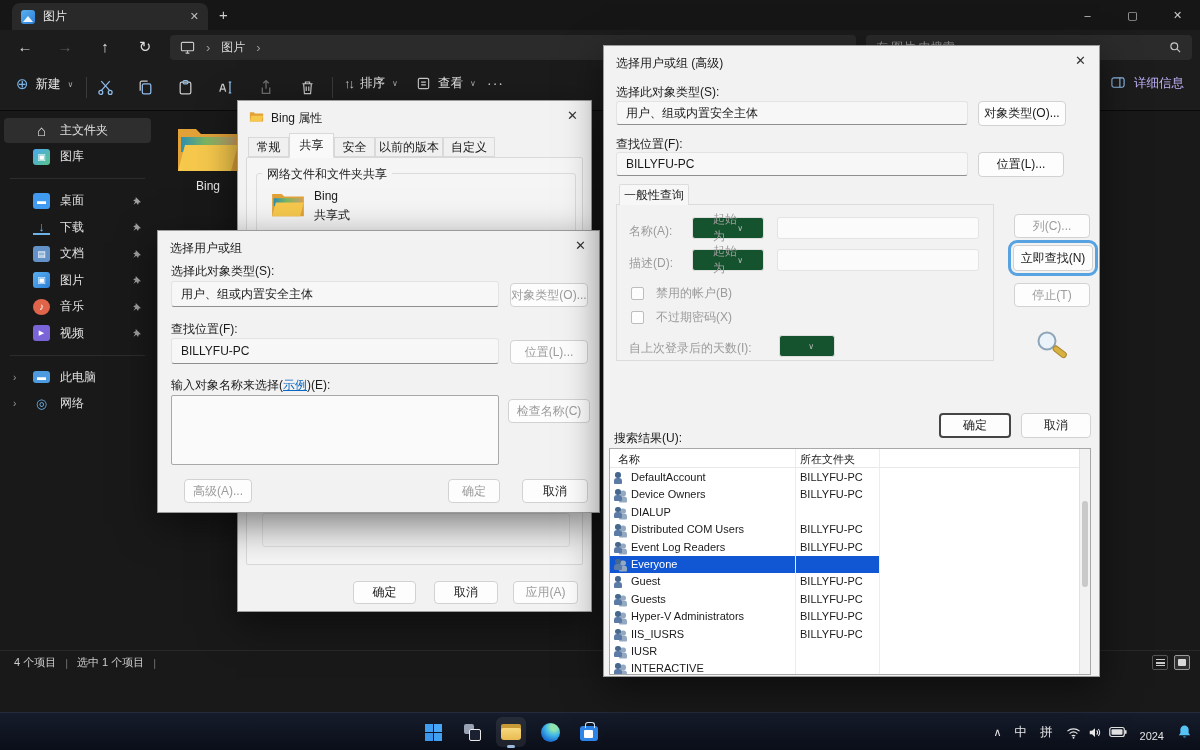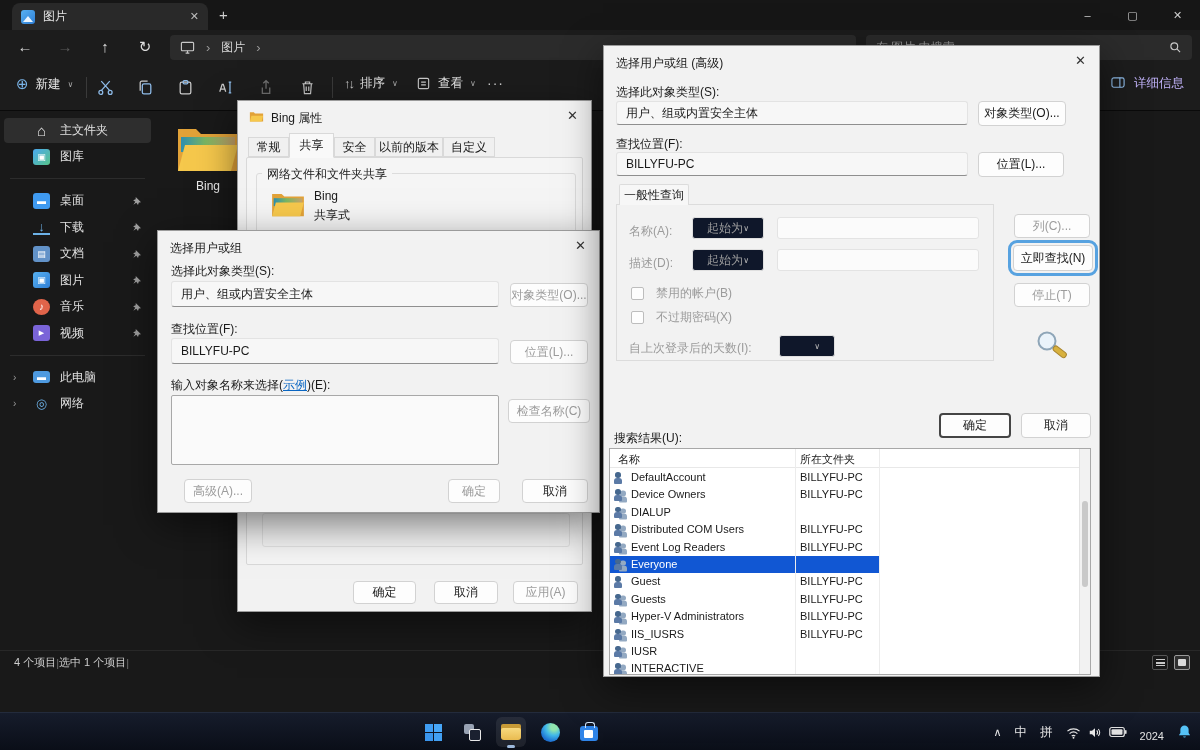--- a/index.html
+++ b/index.html
@@ -51,21 +51,21 @@
   .ic-downloads-icon{color:#6db2e8;font-size:13px;font-weight:bold;border-bottom:2px solid #6db2e8;border-radius:0;height:15px}
   .ic-documents-icon{background:#6292c8}
   .ic-pictures-icon{background:linear-gradient(135deg,#57b0f0,#2f7fd6)}
   .ic-music-icon{background:#e0644a;border-radius:50%;font-size:10px}
   .ic-videos-icon{background:#7a64d8;font-size:7px}
   .ic-pc-icon{background:#4e9ae0;height:12px;margin:2px 0}
   .ic-network-icon{color:#6db2e8;font-size:13px}
 
   .tile{position:absolute;left:168px;top:120px;width:80px;text-align:center;color:#e8e8e8;font-size:12px}
   .tile .lbl{margin-top:3px}
-  .statusrow{position:absolute;left:0;right:0;bottom:38px;height:24px;background:#191919;border-top:1px solid #282828;color:#cfcfcf;font-size:11px;display:flex;align-items:center;padding-left:14px;}
+  .statusrow{position:absolute;left:0;right:0;bottom:38px;height:24px;background:#191919;border-top:1px solid #282828;color:#cfcfcf;font-size:11px;display:flex;align-items:center;padding-left:14px;gap:9px}
   .statusrow .vsep{color:#6f6f6f}
   .viewtogs{position:absolute;right:10px;top:4px;display:flex;gap:6px}
   .vt{width:16px;height:15px;border:1px solid #555;border-radius:2px;display:flex;align-items:center;justify-content:center}
   .vt.active{border-color:#9a9a9a;background:#2f2f2f}
   .vt .lines{width:9px;height:7px;border-top:1.5px solid #c9c9c9;border-bottom:1.5px solid #c9c9c9;position:relative}
   .vt .lines::after{content:"";position:absolute;left:0;top:2.2px;width:9px;height:1.5px;background:#c9c9c9}
   .vt .sq{width:8px;height:7px;background:#d9d9d9;border-radius:1px}
 
   
   .taskbar{position:absolute;left:0;right:0;bottom:0;height:38px;background:linear-gradient(180deg,#161c2b,#0a0e18);border-top:1px solid #232b3c}
@@ -96,21 +96,21 @@
   .dlabel{position:absolute;font-size:12px;white-space:nowrap}
   .fld{position:absolute;background:#f7f7f7;border:1px solid #e3e3e3;border-bottom:1px solid #8f8f8f;border-radius:3px;display:flex;align-items:center;padding:0 9px;font-size:12px;white-space:nowrap}
   .btn{position:absolute;background:#fdfdfd;border:1px solid #d2d2d2;border-radius:4px;display:flex;align-items:center;justify-content:center;font-size:12px;color:#1a1a1a;white-space:nowrap}
   .btn.gray{color:#9c9c9c}
   .btn.focusdark{border:2px solid #454545}
   .btn.findnow{outline:3px solid #57a2e0;outline-offset:2px}
   .gbox{position:absolute;border:1px solid #dcdcdc;border-radius:3px}
   .glabel{position:absolute;background:#f2f2f2;padding:0 5px;font-size:12px;white-space:nowrap}
   .cb{position:absolute;display:flex;align-items:center;gap:12px;color:#9b9b9b;font-size:12px;white-space:nowrap}
   .cbbox{width:13px;height:13px;border:1px solid #bdbdbd;background:#fdfdfd;border-radius:2px;flex:0 0 auto}
-  .dd{position:absolute;background:#0f172a;border:1px solid #dfdfdf;border-radius:3px;color:#9d9d9d;display:flex;align-items:center;justify-content:space-between;padding:0 14px;font-size:12px}
+  .dd{position:absolute;background:#14532d;border:1px solid #dfdfdf;border-radius:3px;color:#9d9d9d;display:flex;align-items:center;justify-content:space-between;padding:0 20px;font-size:12px}
   .dd .caret{color:#bababa}
   .dinput{position:absolute;background:#fbfbfb;border:1px solid #e3e3e3;border-radius:3px}
   .qtab{position:absolute;background:#f7f7f7;border:1px solid #dcdcdc;border-bottom:none;border-radius:2px 2px 0 0;display:flex;align-items:center;justify-content:center;font-size:12px;z-index:2}
   .qpanel{position:absolute;border:1px solid #dcdcdc;background:#f2f2f2}
   .link{color:#0a66c2;text-decoration:underline}
   .tarea{position:absolute;background:#fafafa;border:1px solid #a8a8a8;border-radius:2px}
 
   
   .ptab{position:absolute;top:36px;height:20px;background:#f0f0f0;border:1px solid #d9d9d9;display:flex;align-items:center;justify-content:center;font-size:12px;z-index:1}
   .ptab.active{top:32px;height:25px;background:#f9f9f9;border-bottom:1px solid #f9f9f9;z-index:3}

